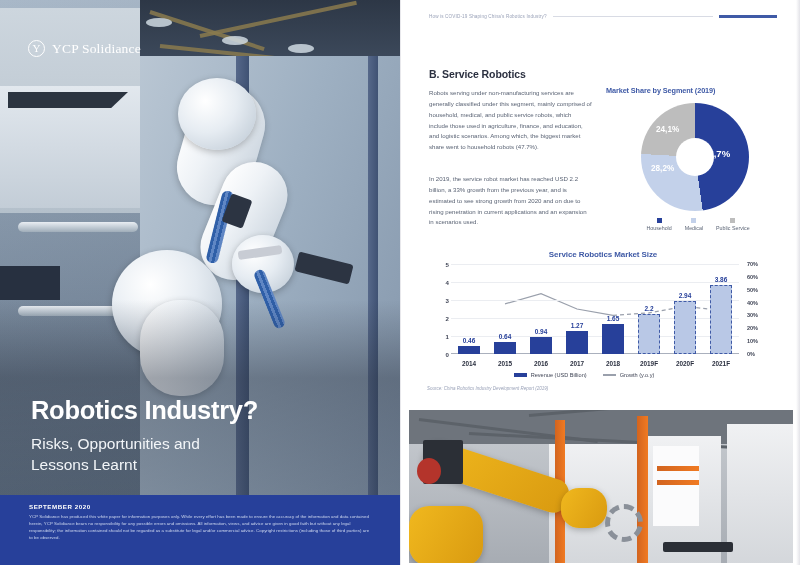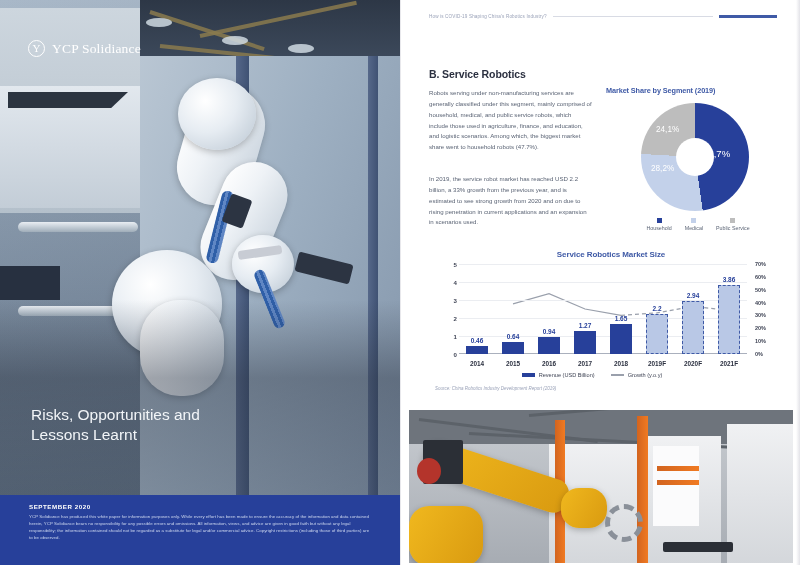--- a/index.html
+++ b/index.html
@@ -83,31 +83,31 @@
   .sec-body.p1 { top:88px; }
   .sec-body.p2 { top:174px; }
 
   
   .donut-wrap { position:absolute; left:205px; top:86px; width:180px; height:150px; }
   .donut-title { color:#3f5aa6; font-size:7.3px; font-weight:bold; text-align:left; letter-spacing:-.1px; }
   .donut { position:absolute; left:35px; top:17px; width:108px; height:108px; border-radius:50%; }
   .donut-hole { position:absolute; left:35px; top:17px; width:108px; height:108px; border-radius:50%;
       display:flex; align-items:center; justify-content:center; }
   .donut-hole::after { content:""; width:38px; height:38px; border-radius:50%; background:#ffffff; }
-  .dlabel { position:absolute; font-weight:normal; color:#ffffff; }
+  .dlabel { position:absolute; font-weight:bold; color:#ffffff; }
   .dlabel.a { left:97px; top:62px; font-size:9.6px; }
   .dlabel.b { left:45px; top:78px; font-size:8.2px; }
   .dlabel.c { left:50px; top:39px; font-size:8.2px; }
   .donut-legend { position:absolute; left:4px; top:132px; width:176px; display:flex; justify-content:center; gap:13px; }
   .dl-item { display:flex; flex-direction:column; align-items:center; gap:2px; }
   .dl-swatch { width:5px; height:5px; }
   .dl-text { font-size:5.3px; color:#5b6475; white-space:nowrap; }
 
   
-  .combo { position:absolute; left:26px; top:250px; width:368px; height:148px; }
+  .combo { position:absolute; left:18px; top:250px; width:368px; height:148px; }
   .combo-title { position:absolute; left:0; top:0; width:368px; text-align:center;
       color:#3f5aa6; font-size:8px; font-weight:bold; letter-spacing:-.1px; }
   .plot { position:absolute; left:32px; top:14px; width:288px; height:90px; }
   .gridline { position:absolute; left:0; width:288px; height:1px; background:#ebedf1; }
   .axis-base { position:absolute; left:0; bottom:0; width:288px; height:1px; background:#aab0bd; }
   .ylab { position:absolute; left:-14px; width:12px; text-align:right; font-size:6.1px; color:#3f4455;
       font-weight:bold; transform: translateY(-50%); }
   .y2lab { position:absolute; left:296px; width:26px; text-align:left; font-size:5.5px; color:#3f4455;
       font-weight:bold; transform: translateY(-50%); }
   .bar { position:absolute; bottom:0; background:#27409a; }
@@ -180,20 +180,21 @@
       <div class="logo-mark">
         <span>Y</span>
       </div>
       <div class="logo-text">YCP Solidiance</div>
     </div>
 
     <div class="cover-title">
       <h1>
         <br>
         <br>
+        <span>Robotics Industry?</span>
       </h1>
       <div class="cover-sub">
         <span>Risks, Opportunities and</span><br>
         <span>Lessons Learnt</span>
       </div>
     </div>
 
     <div class="cover-footer">
       <div class="footer-date">SEPTEMBER 2020</div>
       <div class="footer-disc">YCP Solidiance has produced this white paper for information purposes only. While every effort has been made to ensure the accuracy of the information and data contained herein, YCP Solidiance bears no responsibility for any possible errors and omissions. All information, views, and advice are given in good faith but without any legal responsibility; the information contained should not be regarded as a substitute for legal and/or commercial advice. Copyright restrictions (including those of third parties) are to be observed.</div>

